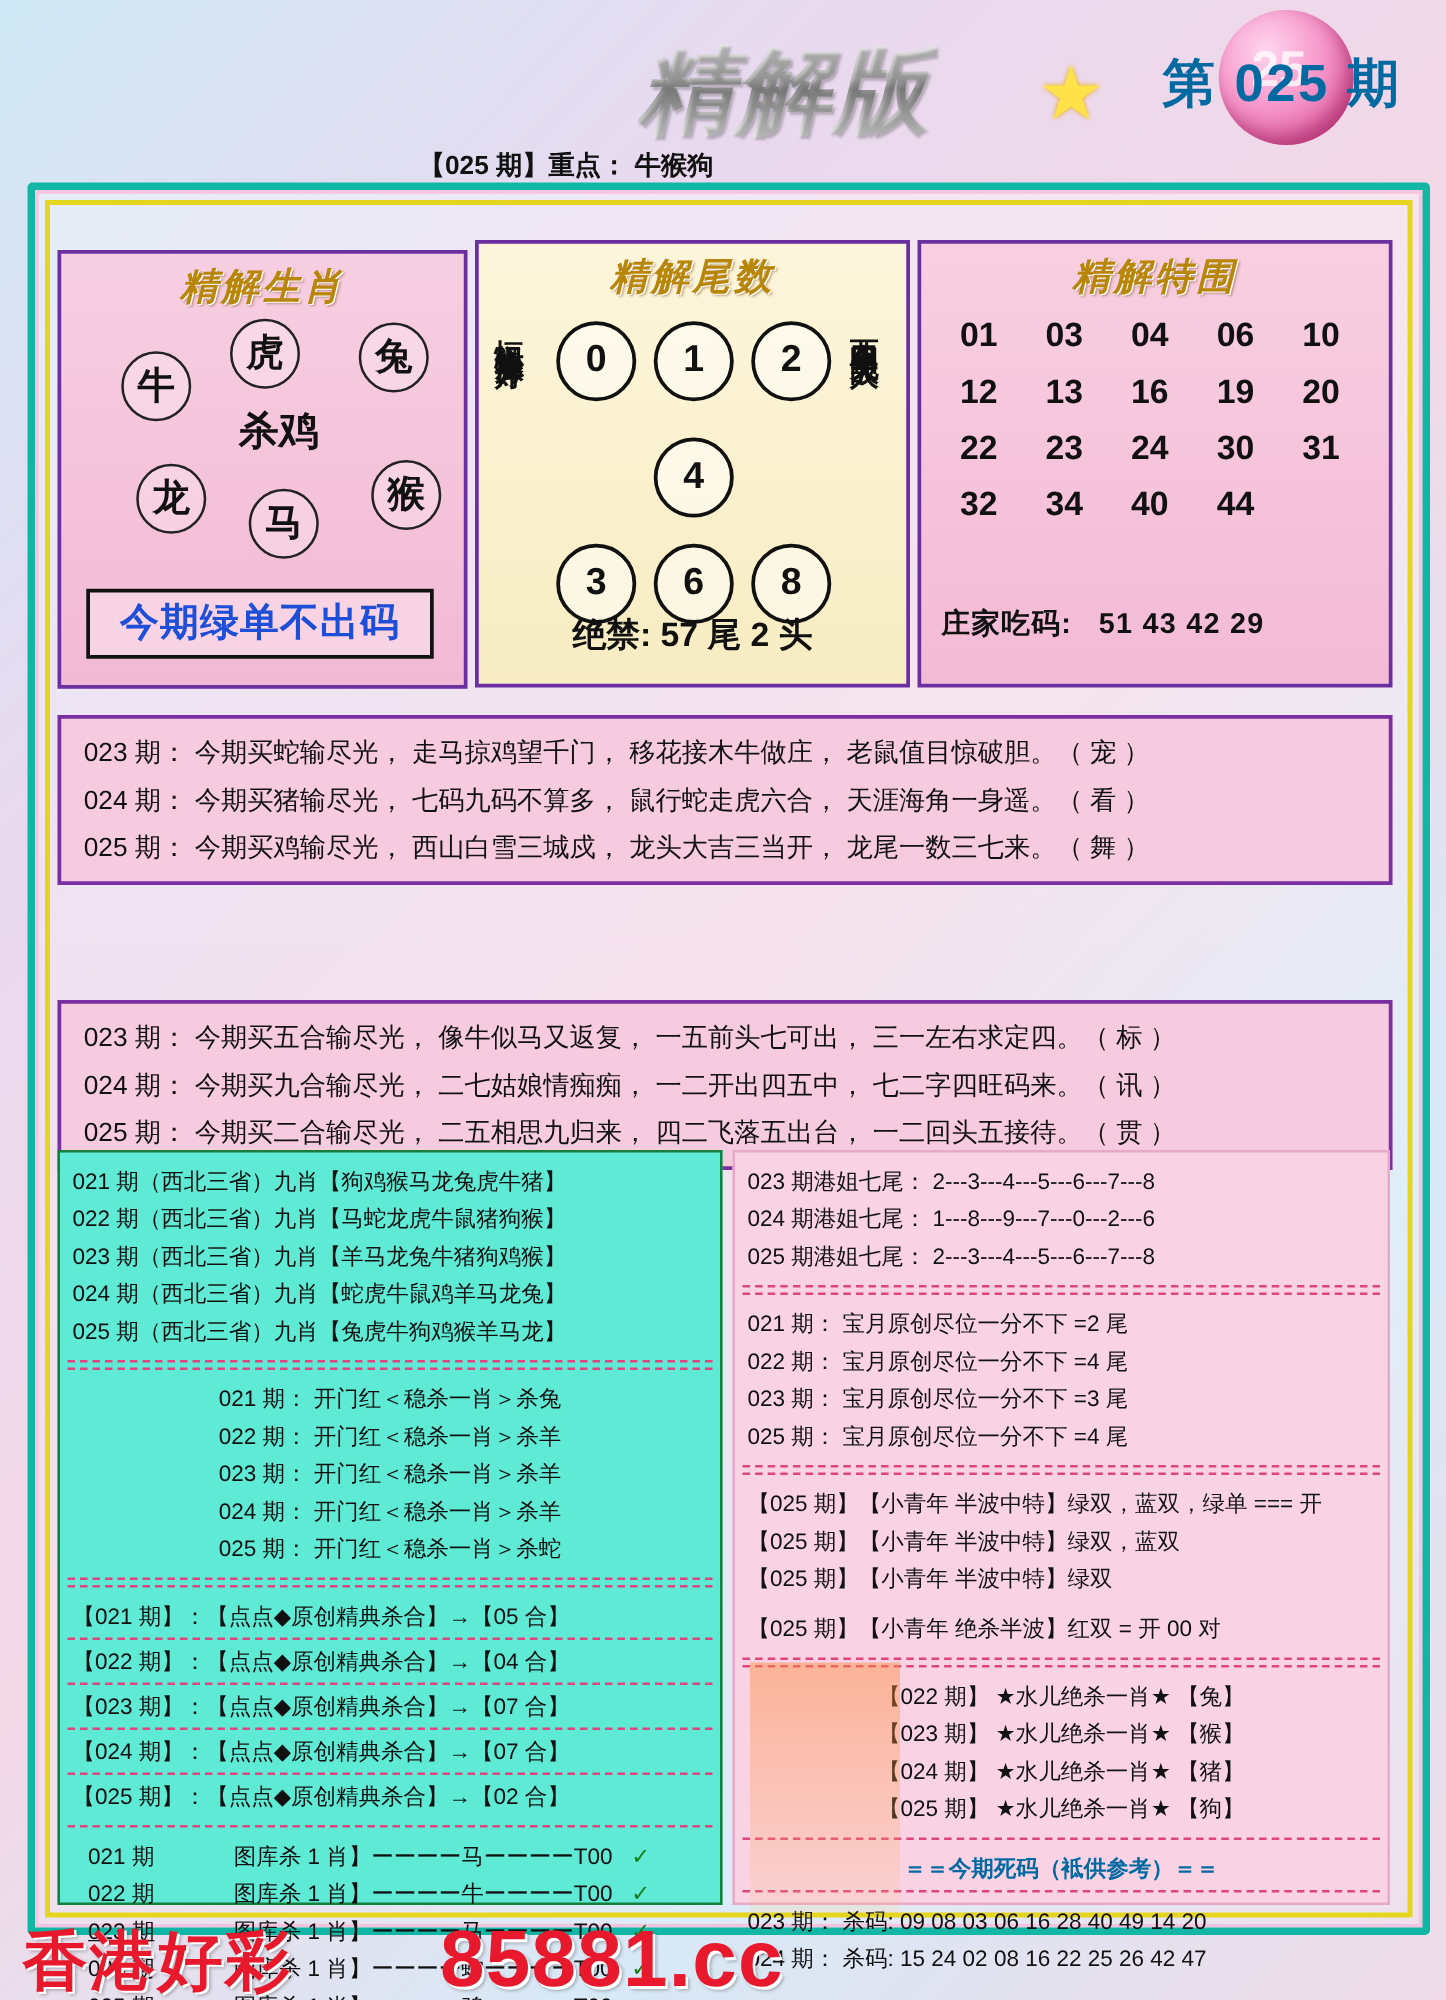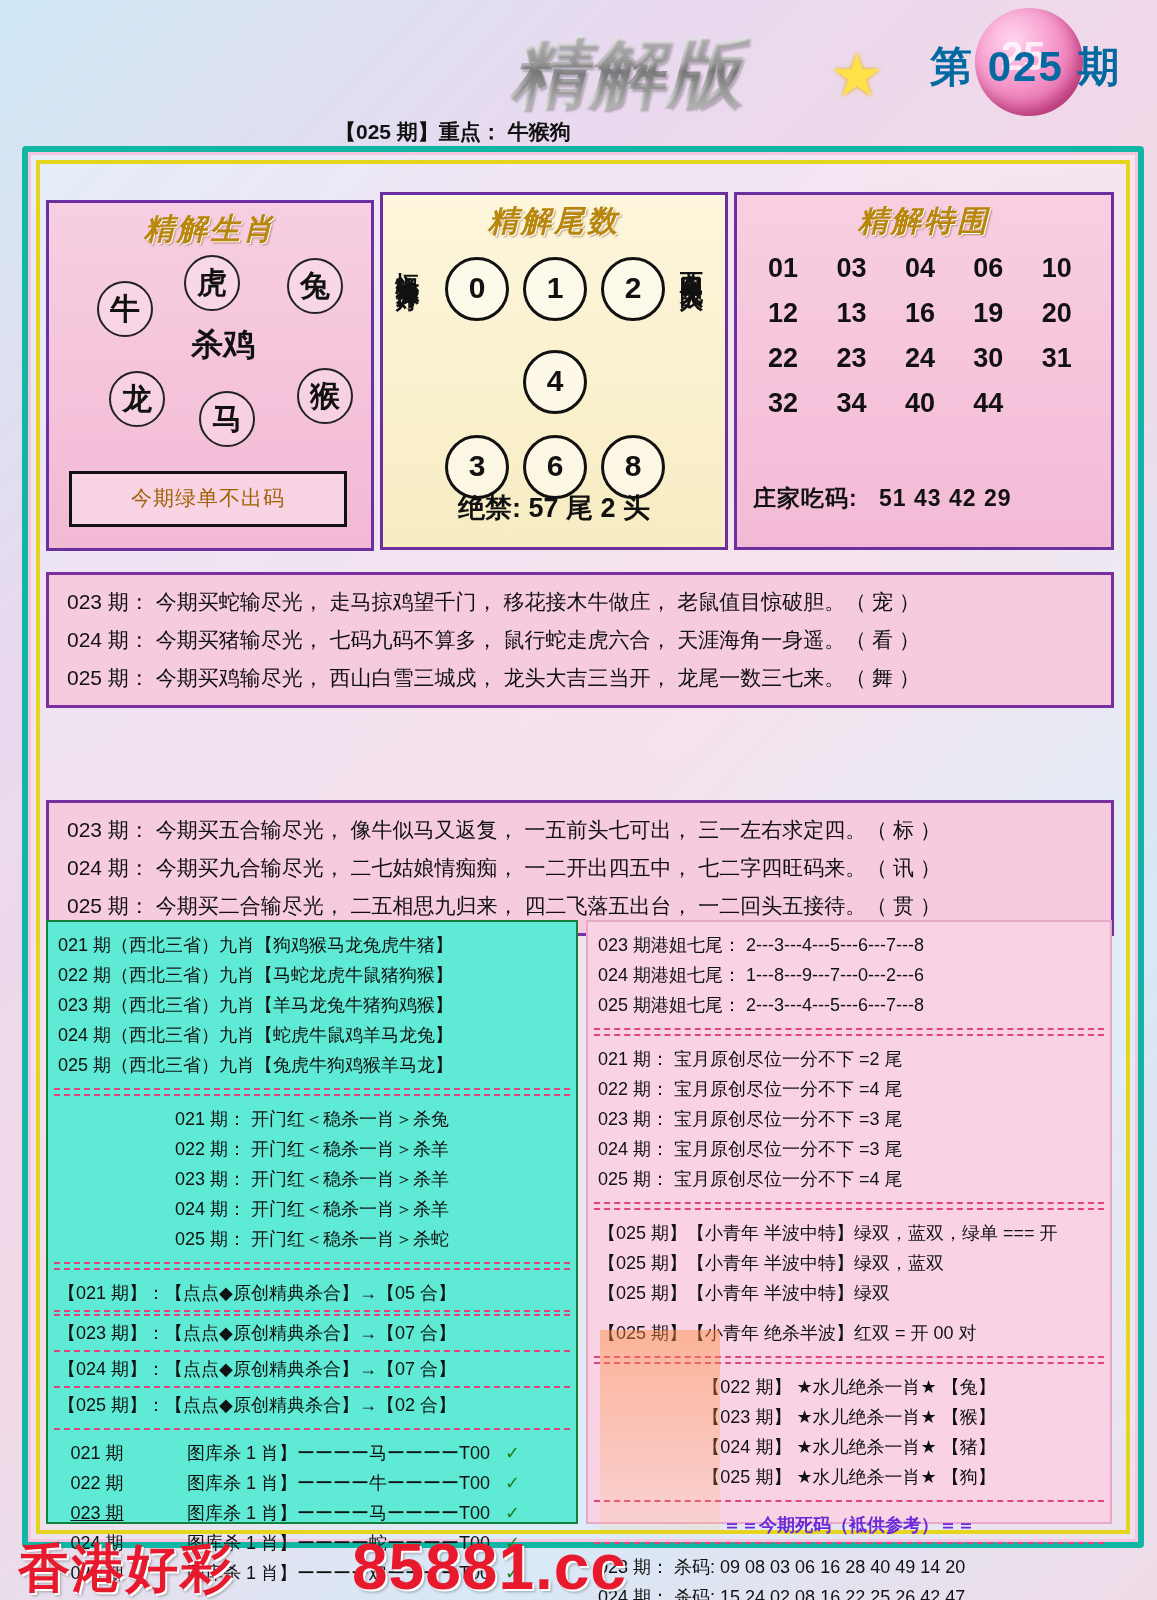--- a/index.html
+++ b/index.html
@@ -48,21 +48,21 @@
     padding-top:6px;letter-spacing:3px;
   }
   
   #p1{left:0;top:8px;width:322px;height:345px;background:linear-gradient(180deg,#f7cfe2,#f2b9d4);}
   .zodiac{position:absolute;font-size:30px;font-weight:bold;color:#111;
     width:52px;height:52px;line-height:52px;text-align:center;border:2px solid #222;border-radius:50%;
     background:rgba(255,255,255,.25);}
   .kill{position:absolute;font-size:32px;font-weight:bold;color:#111;}
   .greenbar{
     position:absolute;left:20px;top:268px;width:272px;height:50px;border:3px solid #111;background:#f8d3e4;
-    font-size:21px;font-weight:normal;color:#a16207;text-align:center;line-height:48px;letter-spacing:1px;
+    font-size:31px;font-weight:bold;color:#1d4ed8;text-align:center;line-height:48px;letter-spacing:1px;
   }
   
   #p2{left:334px;top:0;width:342px;height:352px;background:linear-gradient(180deg,#fdf6dc,#f7ecc2);border-color:#6b2fa0;}
   .circ{position:absolute;width:58px;height:58px;border:3px solid #111;border-radius:50%;
     font-size:30px;font-weight:bold;text-align:center;line-height:56px;color:#111;background:rgba(255,255,255,.5);}
   .vtext{position:absolute;writing-mode:vertical-rl;font-size:23px;font-weight:bold;color:#111;letter-spacing:3px;}
   .ban{position:absolute;left:26px;top:295px;width:290px;font-size:27px;font-weight:bold;color:#111;text-align:center;}
   
   #p3{left:688px;top:0;width:374px;height:352px;background:linear-gradient(180deg,#f8cfe1,#f3bad6);}
   .numgrid{position:absolute;left:14px;top:58px;width:346px;}
@@ -198,20 +198,21 @@
       <div class="lrow center">022 期： 开门红＜稳杀一肖＞杀羊</div>
       <div class="lrow center">023 期： 开门红＜稳杀一肖＞杀羊</div>
       <div class="lrow center">024 期： 开门红＜稳杀一肖＞杀羊</div>
       <div class="lrow center">025 期： 开门红＜稳杀一肖＞杀蛇</div>
     </div>
     <div class="dashed"></div>
     <div class="dashed" style="margin-top:-4px;"></div>
     <div>
       <div class="lrow">【021 期】：【点点◆原创精典杀合】→【05 合】</div>
       <div class="dashed" style="margin:2px 6px;"></div>
+      <div class="lrow">【022 期】：【点点◆原创精典杀合】→【04 合】</div>
       <div class="dashed" style="margin:2px 6px;"></div>
       <div class="lrow">【023 期】：【点点◆原创精典杀合】→【07 合】</div>
       <div class="dashed" style="margin:2px 6px;"></div>
       <div class="lrow">【024 期】：【点点◆原创精典杀合】→【07 合】</div>
       <div class="dashed" style="margin:2px 6px;"></div>
       <div class="lrow">【025 期】：【点点◆原创精典杀合】→【02 合】</div>
     </div>
     <div class="dashed"></div>
     <div>
       <div class="lrow">
@@ -247,42 +248,41 @@
       <div class="rrow">023 期港姐七尾： 2---3---4---5---6---7---8</div>
       <div class="rrow">024 期港姐七尾： 1---8---9---7---0---2---6</div>
       <div class="rrow">025 期港姐七尾： 2---3---4---5---6---7---8</div>
     </div>
     <div class="dashed"></div>
     <div class="dashed" style="margin-top:-4px;"></div>
     <div>
       <div class="rrow">021 期： 宝月原创尽位一分不下 =2 尾</div>
       <div class="rrow">022 期： 宝月原创尽位一分不下 =4 尾</div>
       <div class="rrow">023 期： 宝月原创尽位一分不下 =3 尾</div>
-      <div class="rrow">024 期： 宝月原创尽位一分不下 =3 尾</div>
       <div class="rrow">025 期： 宝月原创尽位一分不下 =4 尾</div>
     </div>
     <div class="dashed"></div>
     <div class="dashed" style="margin-top:-4px;"></div>
     <div>
       <div class="rrow">【025 期】【小青年 半波中特】绿双，蓝双，绿单 === 开</div>
       <div class="rrow">【025 期】【小青年 半波中特】绿双，蓝双</div>
       <div class="rrow">【025 期】【小青年 半波中特】绿双</div>
     </div>
     <div style="height:10px;"></div>
     <div class="rrow">【025 期】【小青年 绝杀半波】红双 = 开 00 对</div>
     <div class="dashed"></div>
     <div class="dashed" style="margin-top:-4px;"></div>
     <div>
       <div class="rrow center">【022 期】 ★水儿绝杀一肖★ 【兔】</div>
       <div class="rrow center">【023 期】 ★水儿绝杀一肖★ 【猴】</div>
       <div class="rrow center">【024 期】 ★水儿绝杀一肖★ 【猪】</div>
       <div class="rrow center">【025 期】 ★水儿绝杀一肖★ 【狗】</div>
     </div>
     <div class="dashed"></div>
-    <div class="rrow center" style="color:#6d28d9;font-weight:bold;">＝＝今期死码（袛供参考）＝＝</div>
+    <div class="rrow center" style="color:#0369a1;font-weight:bold;">＝＝今期死码（袛供参考）＝＝</div>
     <div class="dashed" style="margin-top:2px;"></div>
     <div>
       <div class="rrow">023 期：  杀码: 09 08 03 06 16 28 40 49 14 20</div>
       <div class="rrow">024 期：  杀码: 15 24 02 08 16 22 25 26 42 47</div>
 
     </div>
   </div>
 
   <div class="wm"></div>
 

